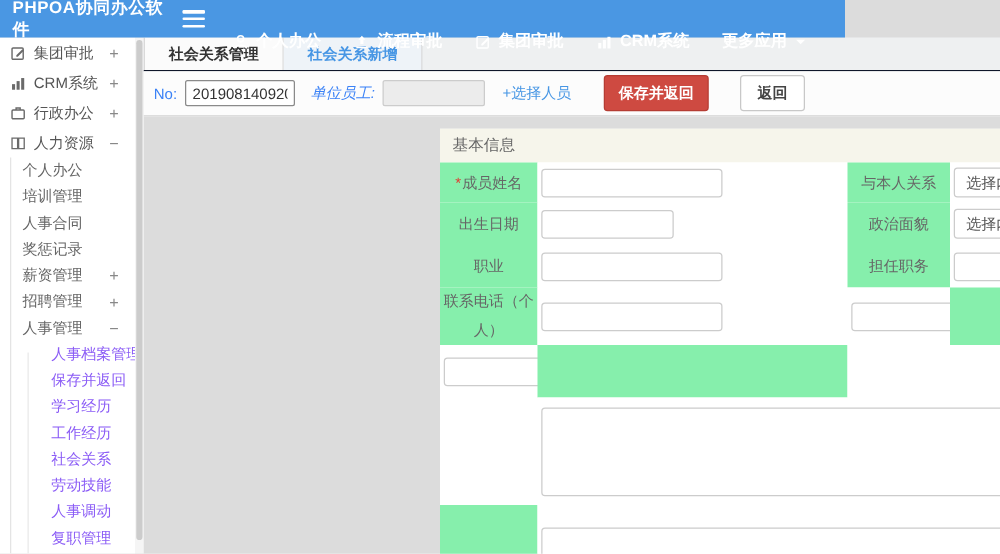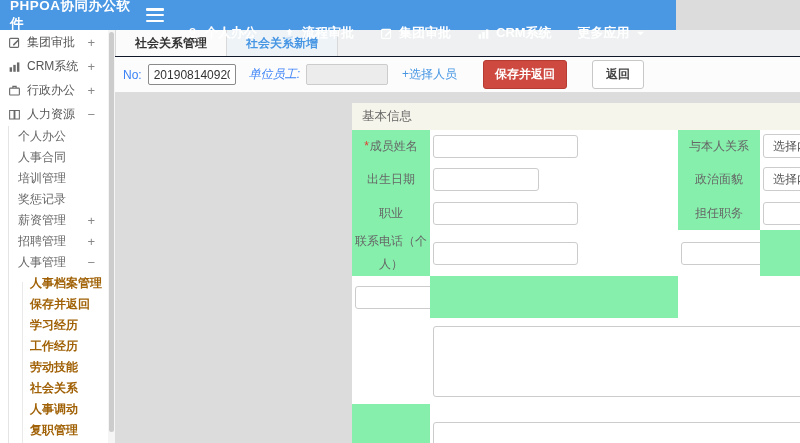--- a/index.html
+++ b/index.html
@@ -17,21 +17,21 @@
   .hamburger span { display:block; height:2.5px; background:#fff; border-radius:1px; }
   #topbar-nav { display:flex; align-items:center; margin-left:22px;margin-top:36px; }
   .nav-item { display:flex; align-items:center; color:#fff; font-size:13px; font-weight:bold;
     margin-right:26px; cursor:pointer; white-space:nowrap; }
   .nav-item .nicon { display:inline-flex; margin-right:6px; color:#fff; }
   
   #sidebar { position:absolute; top:30px; left:0; width:108px; height:413px; background:#fff; overflow:hidden; }
   .side-item { position:relative; display:flex; align-items:center; cursor:pointer; color:#555; white-space:nowrap; }
   .side-item.l1 { height:24px; padding-left:8px; font-size:12px; }
   .side-item.l2 { height:21px; padding-left:18px; color:#666; }
-  .side-item.l3 { height:21px; padding-left:30px; color:#a16207;font-weight:bold; }
+  .side-item.l3 { height:21px; padding-left:41px; color:#8b5cf6; }
   .side-item .sicon { display:inline-flex; margin-right:6px; color:#6a6a6a; }
   .side-item .expand { position:absolute; right:13px; color:#888; font-size:13px; }
   .guide1 { position:absolute; left:8px; top:96px; bottom:0; width:1px; background:#e4e4e4; }
   .guide2 { position:absolute; left:22px; top:252px; bottom:0; width:1px; background:#e9e9e9; }
   #side-scrollbar { position:absolute; top:30px; left:108px; width:7px; height:413px; background:#f5f5f5; }
   #side-scroll-thumb { position:absolute; top:2px; left:1px; width:5px; height:400px; background:#cccccc; border-radius:3px; }
   
   #tabbar { position:absolute; top:30px; left:115px; width:685px; height:27px;
     background:#eef0f1; border-bottom:1px solid #0f172a; display:flex; }
   .tab { padding:0 19px; line-height:26px; font-weight:bold; color:#333; background:#fbfbfb;
@@ -172,24 +172,24 @@
           <path d="M2 3h5.5v10.5H2zM8.5 3H14v10.5H8.5z" fill="none" stroke="currentColor" stroke-width="1.3"></path>
         </svg>
       </span>
       <span>人力资源</span>
       <span class="expand">−</span>
     </div>
     <div class="side-item l2">
       <span>个人办公</span>
     </div>
     <div class="side-item l2">
+      <span>培训管理</span>
+    </div>
+    <div class="side-item l2">
       <span>人事合同</span>
-    </div>
-    <div class="side-item l2">
-      <span>培训管理</span>
     </div>
     <div class="side-item l2">
       <span>奖惩记录</span>
     </div>
     <div class="side-item l2">
       <span>薪资管理</span>
       <span class="expand">+</span>
     </div>
     <div class="side-item l2">
       <span>招聘管理</span>
@@ -205,24 +205,24 @@
     <div class="side-item l3">
       <span>保存并返回</span>
     </div>
     <div class="side-item l3">
       <span>学习经历</span>
     </div>
     <div class="side-item l3">
       <span>工作经历</span>
     </div>
     <div class="side-item l3">
+      <span>社会关系</span>
+    </div>
+    <div class="side-item l3">
       <span>劳动技能</span>
-    </div>
-    <div class="side-item l3">
-      <span>社会关系</span>
     </div>
     <div class="side-item l3">
       <span>人事调动</span>
     </div>
     <div class="side-item l3">
       <span>复职管理</span>
     </div>
   </div>
 <div id="side-scrollbar">
   <div id="side-scroll-thumb"></div>

